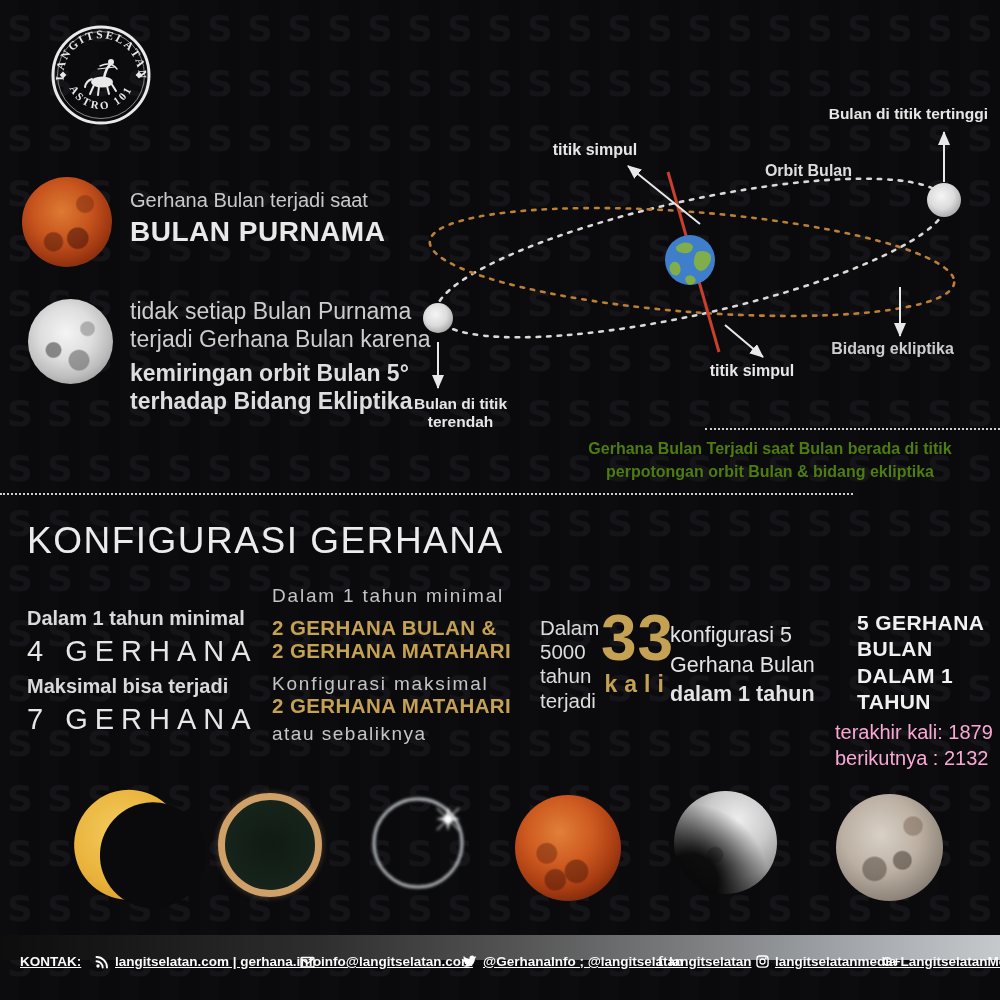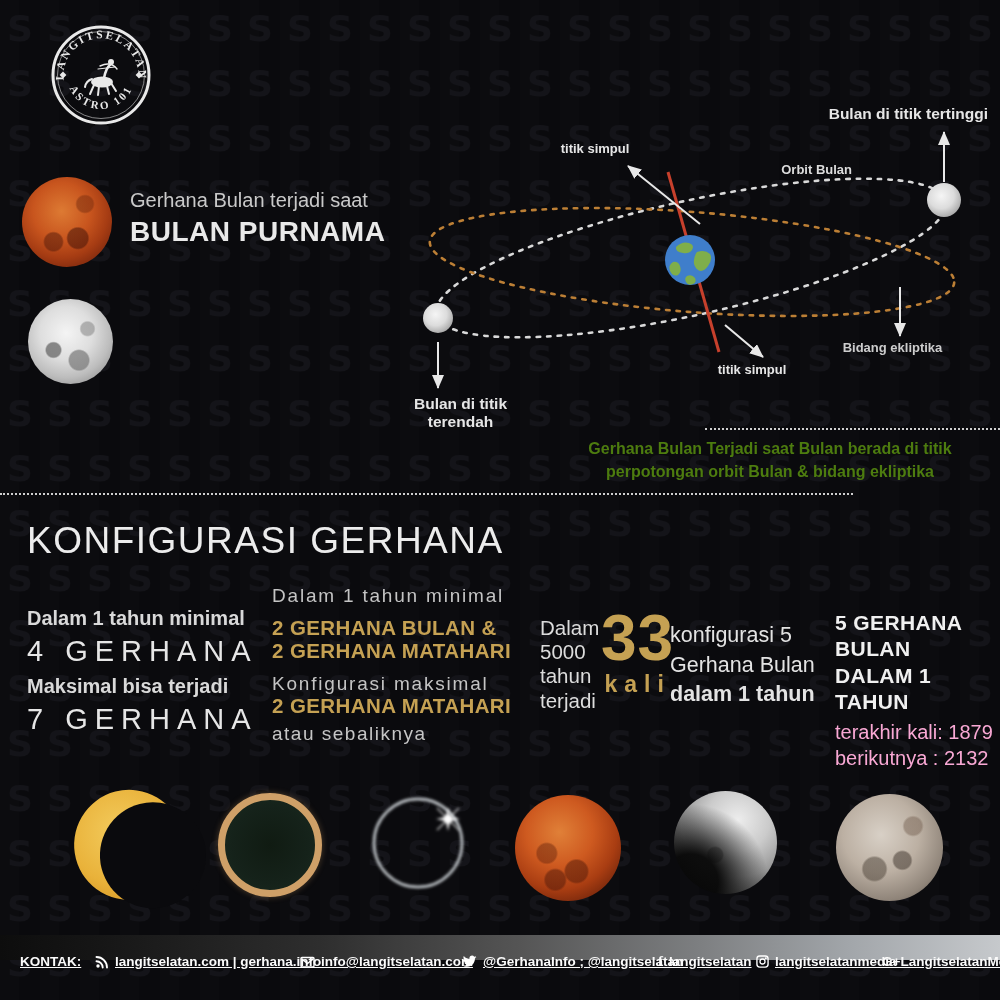--- a/index.html
+++ b/index.html
@@ -32,21 +32,21 @@
   #fact1{left:130px;top:188px;line-height:1.2;}
   #fact1 .r{font-size:20px;color:#c9c9c9;}
   #fact1 .bold{font-size:28px;font-weight:bold;color:#e9e9e9;letter-spacing:.5px;margin-top:3px;}
   #fact2{left:130px;top:297px;line-height:1.22;}
   #fact2 .r{font-size:23px;color:#cdcdcd;}
   #fact2 .bold{font-size:23px;font-weight:bold;color:#dedede;}
   #fact2 .bold.first{margin-top:6px;}
 
   
   #diagram-svg{left:400px;top:95px;width:600px;height:330px;}
-  .dlabel{font-weight:bold;font-size:13px;color:#e6e6e6;}
+  .dlabel{font-weight:bold;font-size:16px;color:#e6e6e6;}
   #lbl-node-top{left:538px;top:141px;width:114px;text-align:center;}
   #lbl-orbit{left:752px;top:162px;width:100px;text-align:right;color:#dcdcdc;}
   #lbl-moon-high{left:828px;top:105px;width:160px;text-align:right;font-size:15.5px;}
   #lbl-moon-low{left:388px;top:395px;width:145px;text-align:center;font-size:15.5px;}
   #lbl-node-bottom{left:696px;top:362px;width:112px;text-align:center;}
   #lbl-ecliptic{left:820px;top:340px;width:145px;text-align:center;color:#cdcdcd;}
 
   #dash-top{left:705px;top:428px;width:295px;border-top:2px dotted #cfcfcf;height:0;}
   #dash-long{left:0;top:493px;width:853px;border-top:2px dotted #cfcfcf;height:0;}
   #caption{left:552px;top:437px;width:436px;text-align:center;font-size:16px;font-weight:bold;
@@ -66,21 +66,21 @@
   #col2 .outro{font-size:19px;color:#c6c6c6;letter-spacing:1.5px;margin-top:5px;}
 
   #col3-pre{left:540px;top:616px;font-size:20.5px;color:#dcdcdc;line-height:1.18;}
   #col3-big{left:601px;top:608px;text-align:center;color:#c5a153;}
   #col3-big .n{font-size:64px;font-weight:bold;line-height:.95;letter-spacing:1px;}
   #col3-big .u{font-size:23px;font-weight:bold;letter-spacing:7px;margin-top:2px;}
   #col3-post{left:670px;top:621px;font-size:21.5px;color:#e3e3e3;line-height:1.38;}
   #col3-post .last{font-weight:bold;}
 
   #col4{left:835px;top:610px;}
-  #col4 .t{font-size:21px;font-weight:bold;color:#f0f0f0;line-height:1.25;letter-spacing:.4px;}
+  #col4 .t{font-size:21px;font-weight:bold;color:#f0f0f0;line-height:1.25;letter-spacing:.4px;margin-left:22px;}
   #col4 .l{font-size:20px;color:#f9a8d4;line-height:1.3;}
   #col4 .l.first{margin-top:4px;}
 
   
   .gal{border-radius:50%;}
   #g-crescent{left:74px;top:790px;width:112px;height:112px;border-radius:0;transform:rotate(8deg);}
   #g-crescent .sun{position:absolute;left:0;top:0;width:110px;height:110px;border-radius:50%;
       background:radial-gradient(circle at 40% 40%, #f3cc5e 0%, #e9b23a 55%, #d08f1f 95%);}
   #g-crescent .bite{position:absolute;left:27px;top:9px;width:106px;height:106px;border-radius:50%;
       background:#0a0a0d;}
@@ -165,20 +165,26 @@
   </svg>
 
 
   <div id="moon-red-left" class="abs moon"></div>
   <div id="fact1" class="abs">
     <div class="r">Gerhana Bulan terjadi saat</div>
     <div class="bold">BULAN PURNAMA</div>
   </div>
 
   <div id="moon-grey-left" class="abs moon"></div>
+  <div id="fact2" class="abs">
+    <div class="r">tidak setiap Bulan Purnama</div>
+    <div class="r">terjadi Gerhana Bulan karena</div>
+    <div class="bold first">kemiringan orbit Bulan 5°</div>
+    <div class="bold">terhadap Bidang Ekliptika</div>
+  </div>
 
   <svg id="diagram-svg" class="abs" viewBox="400 95 600 330">
     <defs>
       <marker id="ah" markerWidth="9" markerHeight="8" refX="6.5" refY="3" orient="auto">
         <path d="M0,0 L7,3 L0,6 Z" fill="#e8e8e8"></path>
       </marker>
       <radialGradient id="moonG" cx="42%" cy="38%" r="75%">
         <stop offset="0%" stop-color="#f5f5f5"></stop>
         <stop offset="50%" stop-color="#dcdcdc"></stop>
         <stop offset="82%" stop-color="#aeaeae"></stop>

